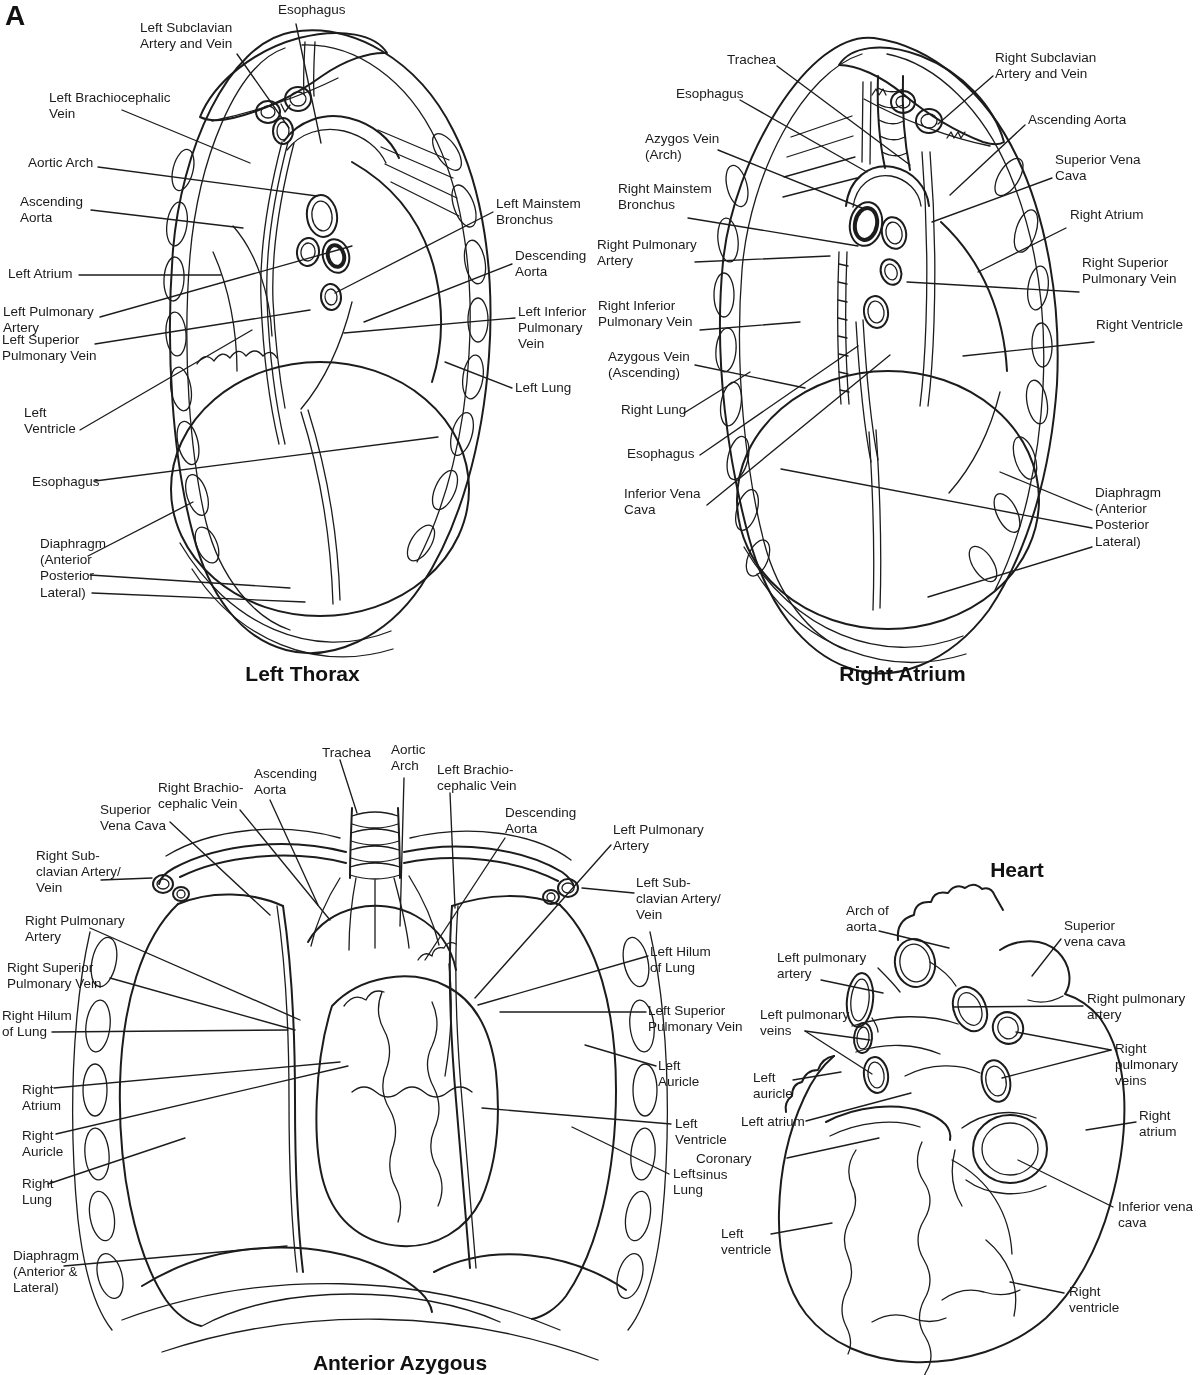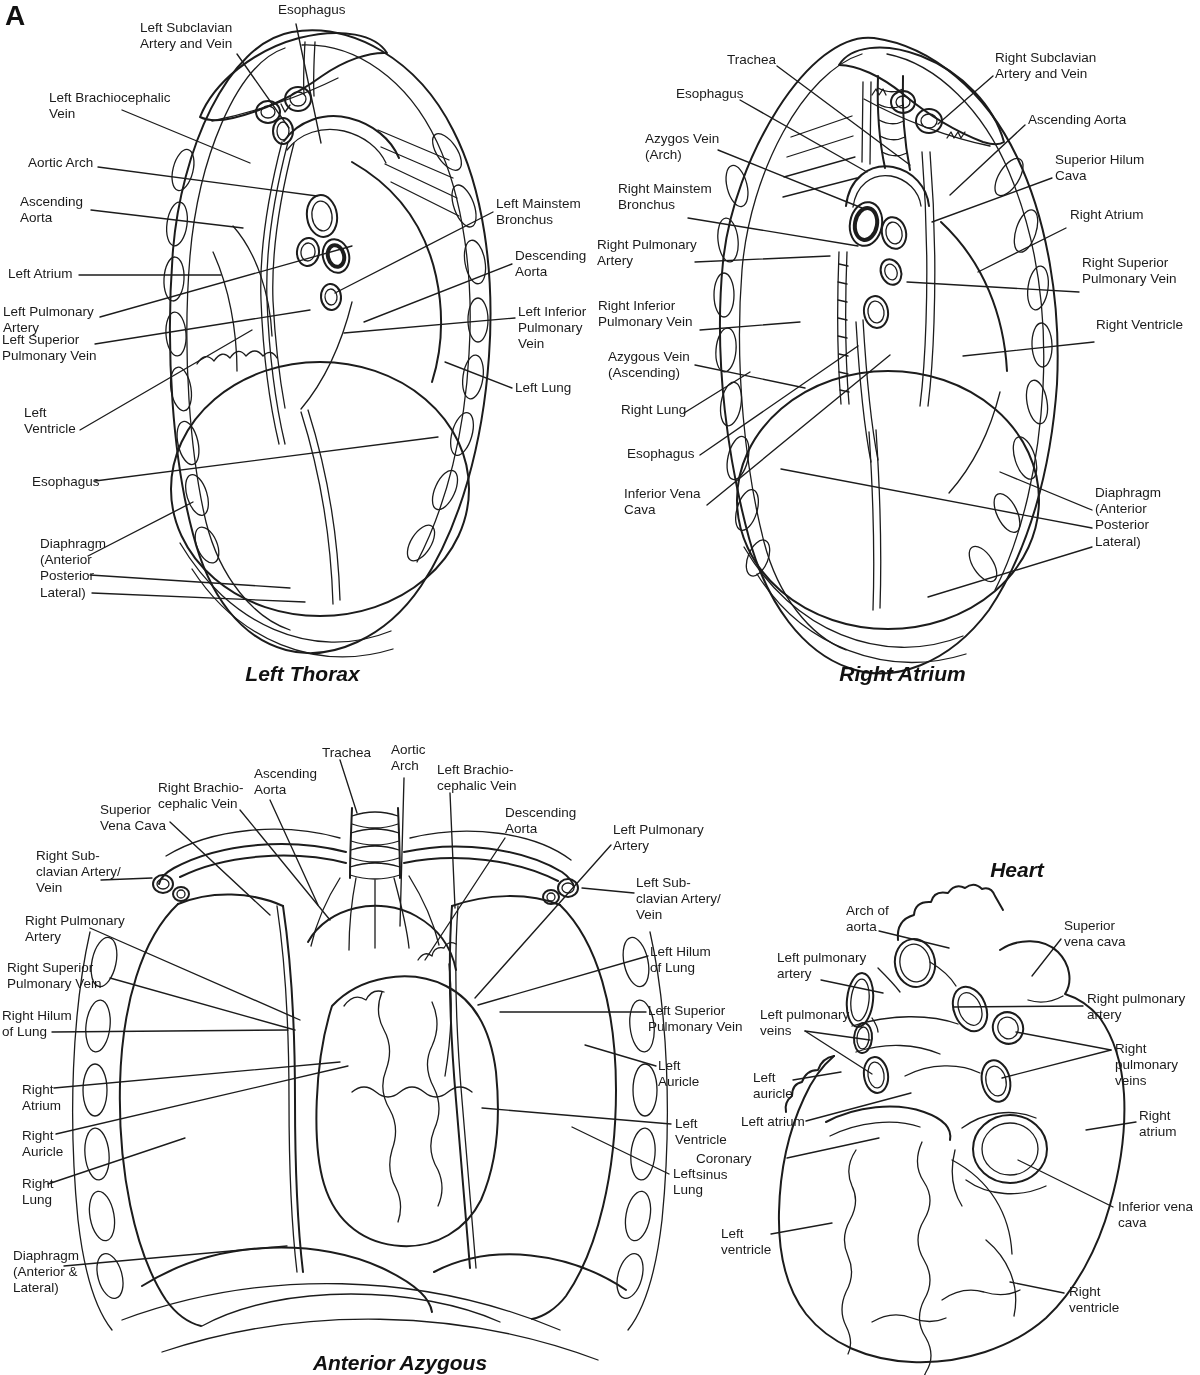--- a/index.html
+++ b/index.html
@@ -6,21 +6,21 @@
   .page{position:relative;width:1200px;height:1375px;background:#ffffff;overflow:hidden;
         font-family:"Liberation Sans", sans-serif;color:#1b1b1b;}
   svg.art{position:absolute;left:0;top:0;}
   .art path,.art ellipse,.art circle,.art line{stroke:#1c1c1c;fill:none;stroke-linecap:round;stroke-linejoin:round;}
   .w2{stroke-width:2;}
   .w1{stroke-width:1.3;}
   .w4{stroke-width:4;}
   .fillw{fill:#ffffff;}
   .leader{stroke-width:1.35;}
   .lbl{position:absolute;font-size:13.5px;line-height:1.2;white-space:pre-line;color:#1b1b1b;}
-  .title-lbl{position:absolute;font-size:21px;font-weight:bold;text-align:center;color:#111;font-style:italic;}
+  .title-lbl{position:absolute;font-size:21px;font-weight:bold;text-align:center;color:#111;}
   .marker{position:absolute;font-size:28px;font-weight:bold;color:#111;}
 </style>
 </head>
 <body>
 
 <div class="page">
 
   <svg class="art" width="1200" height="1375" viewBox="0 0 1200 1375">
 
     <g>
@@ -342,21 +342,21 @@
 Pulmonary Vein</div>
   <div class="lbl" style="left:608px;top:349px">Azygous Vein
 (Ascending)</div>
   <div class="lbl" style="left:621px;top:402px">Right Lung</div>
   <div class="lbl" style="left:627px;top:446px">Esophagus</div>
   <div class="lbl" style="left:624px;top:486px">Inferior Vena
 Cava</div>
   <div class="lbl" style="left:995px;top:50px">Right Subclavian
 Artery and Vein</div>
   <div class="lbl" style="left:1028px;top:112px">Ascending Aorta</div>
-  <div class="lbl" style="left:1055px;top:152px">Superior Hilum
+  <div class="lbl" style="left:1055px;top:152px">Superior Vena
 Cava</div>
   <div class="lbl" style="left:1070px;top:207px">Right Atrium</div>
   <div class="lbl" style="left:1082px;top:255px">Right Superior
 Pulmonary Vein</div>
   <div class="lbl" style="left:1096px;top:317px">Right Ventricle</div>
   <div class="lbl" style="left:1095px;top:485px">Diaphragm
 (Anterior
 Posterior
 Lateral)</div>
   <div class="title-lbl" style="left:795px;top:662px;width:215px">Right Atrium</div>

